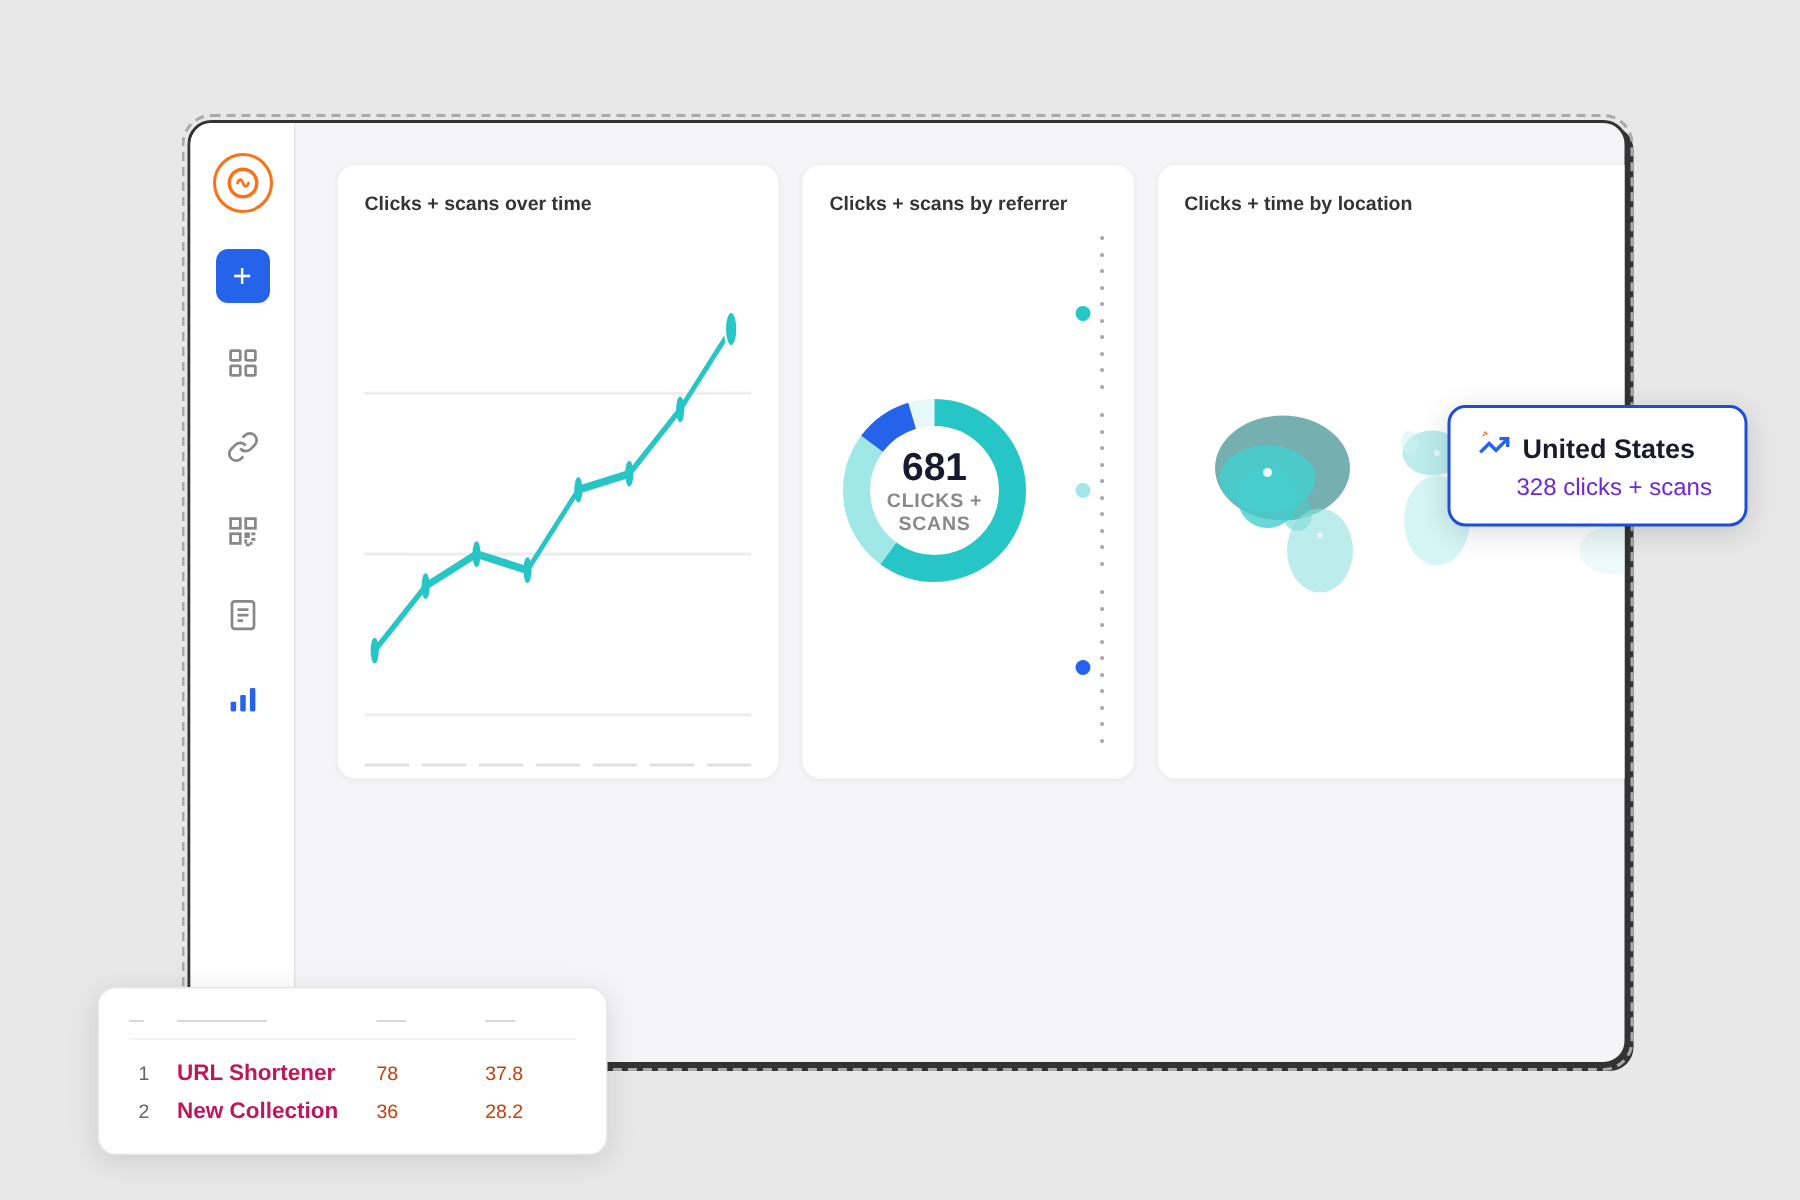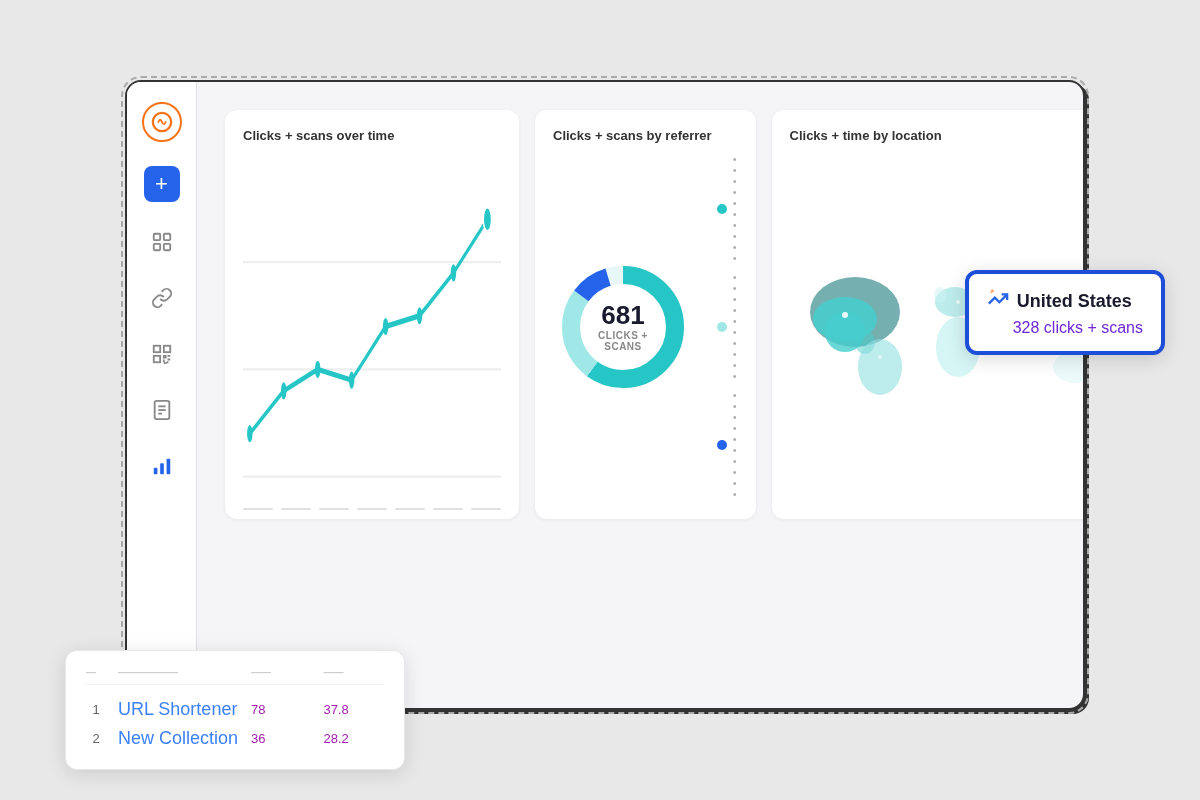--- a/index.html
+++ b/index.html
@@ -158,21 +158,21 @@
     }
 
     .donut-number {
       font-size: 26px;
       font-weight: 800;
       color: #1a1a2e;
       line-height: 1;
     }
 
     .donut-label {
-      font-size: 10px;
+      font-size: 13px;
       font-weight: 700;
       color: #888;
       letter-spacing: 0.5px;
       margin-top: 2px;
     }
 
     .donut-legend {
       display: flex;
       flex-direction: column;
       gap: 8px;
@@ -224,21 +224,21 @@
 
     
     .tooltip-us {
       position: absolute;
       top: 220px;
       right: -40px;
       background: white;
       border-radius: 12px;
       padding: 14px 18px;
       box-shadow: 0 4px 20px rgba(0,0,0,0.15);
-      border: 4px solid #1d4ed8;
+      border: 2px solid #1d4ed8;
       min-width: 200px;
       z-index: 10;
     }
 
     .tooltip-us-header {
       display: flex;
       align-items: center;
       gap: 8px;
       margin-bottom: 4px;
     }
@@ -305,29 +305,29 @@
 
     .table-row-num {
       font-size: 13px;
       color: #666;
       flex: 0 0 20px;
       text-align: center;
     }
 
     .table-row-name {
       flex: 2;
-      font-size: 18px;
-      font-weight: 400;
-      color: #3b82f6;
+      font-size: 15px;
+      font-weight: 700;
+      color: #be185d;
     }
 
     .table-row-val {
       flex: 1;
       font-size: 13px;
-      color: #a21caf;
+      color: #c2410c;
     }
 
     
     .app-window::after {
       content: '';
       position: absolute;
       top: -6px;
       left: -6px;
       right: -6px;
       bottom: -6px;

